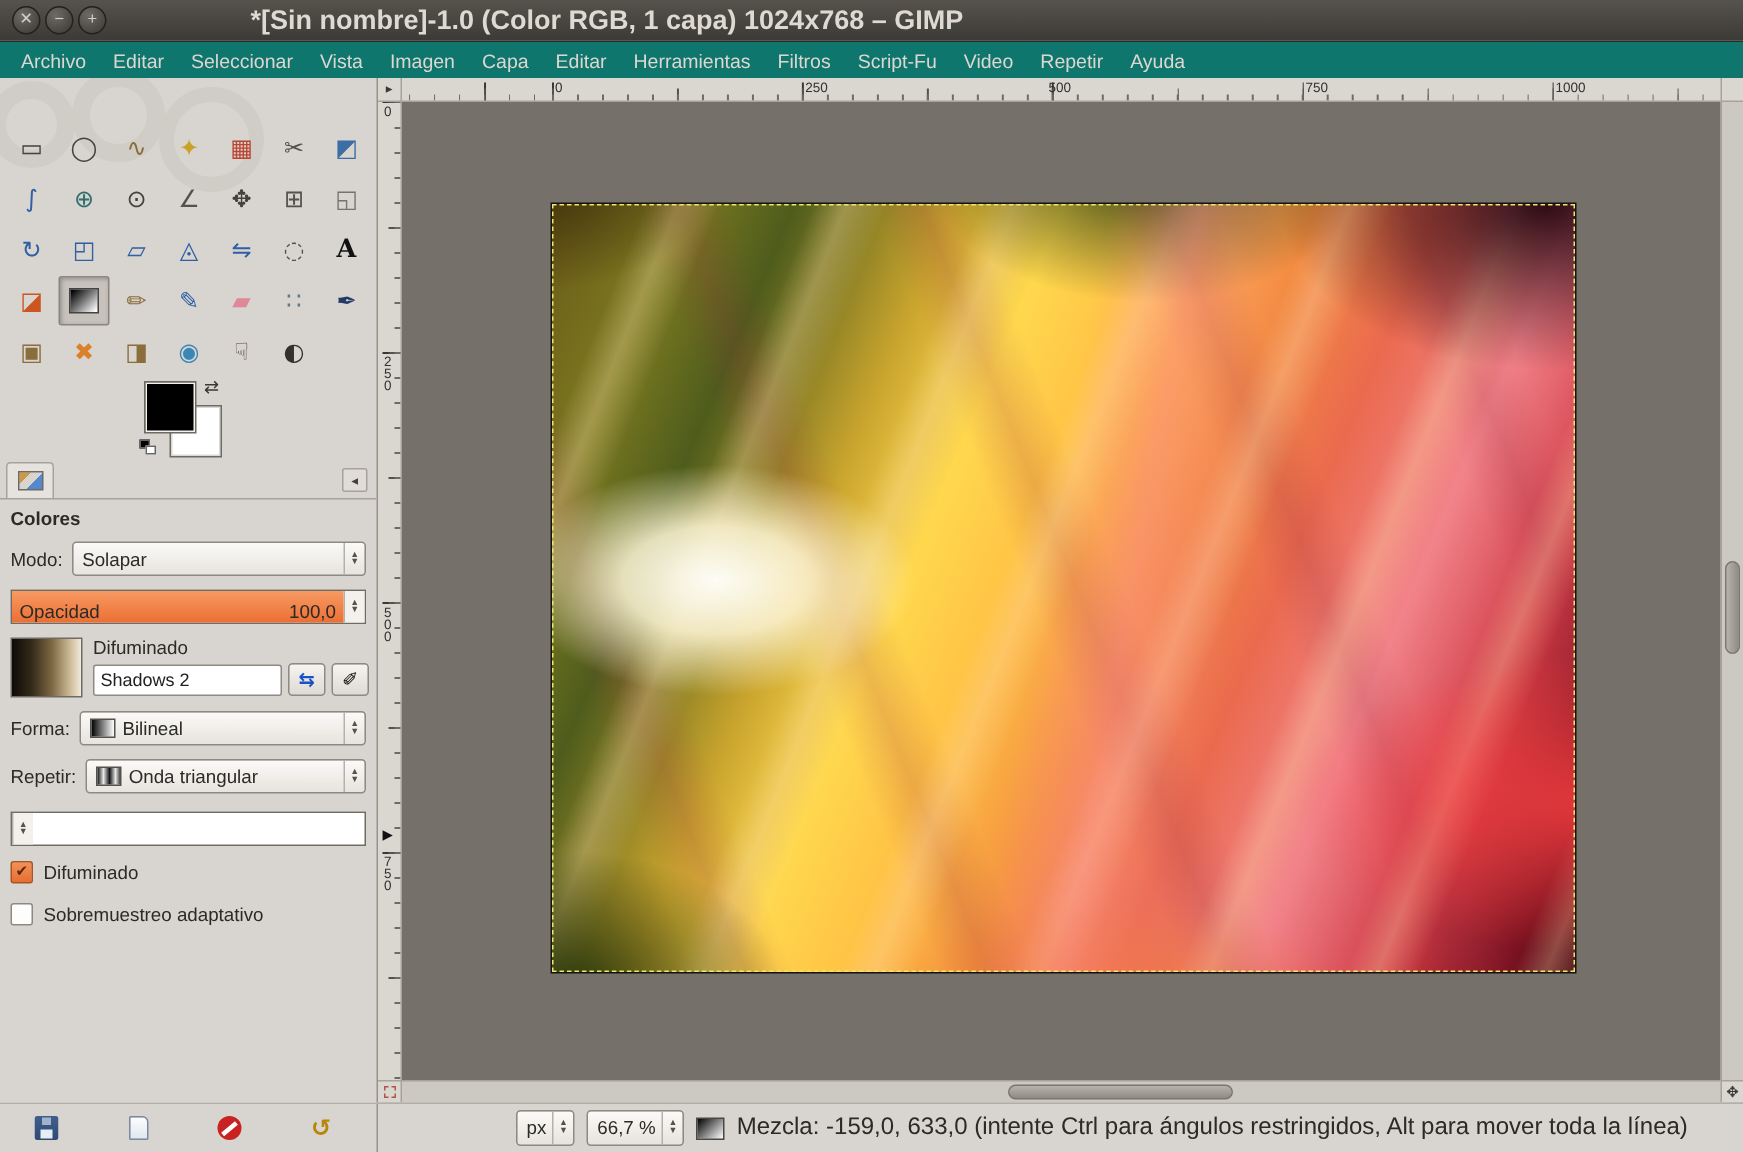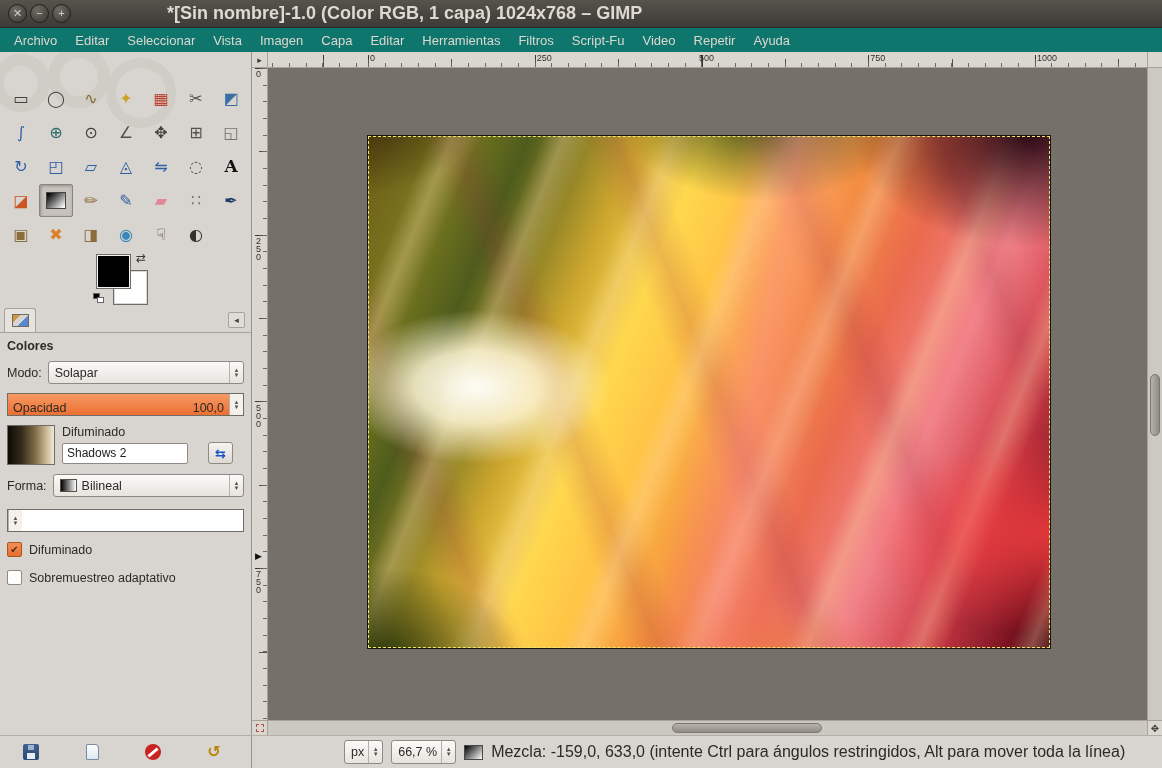--- a/index.html
+++ b/index.html
@@ -59,21 +59,21 @@
   .slider{display:flex;height:23px;border:1px solid #6f6c66;margin-bottom:9px;background:#fff;}
   .slider .body{flex:1;position:relative;display:flex;align-items:flex-end;cursor:pointer;}
   .slider .fill{position:absolute;left:0;top:0;bottom:0;background:linear-gradient(#f79a63,#ec6f33);}
   .slider .s-label{position:relative;z-index:1;margin-left:5px;flex:1;white-space:nowrap;}
   .slider .s-value{position:relative;z-index:1;margin-right:5px;margin-top:34px;}
   .gradient-row{display:flex;margin-bottom:9px;}
   .grad-preview{width:48px;height:40px;border:1px solid #6f6c66;cursor:pointer;flex:0 0 48px;
     background:linear-gradient(90deg,#0d0a06,#33291a 28%,#7d6843 58%,#cdbb97 84%,#f0e9da);}
   .grad-right{flex:1;padding-left:7px;min-width:0;}
   .grad-right .lbl{display:block;margin-bottom:3px;}
-  .entry-row{display:flex;align-items:center;gap:20px;}
+  .entry-row{display:flex;align-items:center;gap:4px;}
   .entry{width:126px;height:21px;border:1px solid #8e8a83;border-radius:2px;font-size:12px;padding:0 4px;font-family:inherit;background:#fff;color:#222;}
   .mini-btn{height:22px;min-width:25px;border:1px solid #8e8a83;border-radius:3px;background:linear-gradient(#f6f4f1,#dedad4);cursor:pointer;font-size:13px;display:flex;align-items:center;justify-content:center;font-family:"DejaVu Sans",sans-serif;}
   .mini-btn.blue{color:#1c52c8;font-weight:bold;}
   .cthumb{width:17px;height:13px;border:1px solid #55524c;margin-right:5px;flex:0 0 17px;}
   .cthumb.bilinear{background:linear-gradient(90deg,#000,#fff);}
   .cthumb.triwave{background:repeating-linear-gradient(90deg,#151515 0,#e8e8e8 4px,#151515 8px);}
   .chk-row{display:flex;align-items:center;margin-bottom:13px;cursor:pointer;}
   .chk{width:15px;height:15px;border:1px solid #8e8a83;border-radius:2px;background:#fdfdfc;margin-right:7px;display:flex;align-items:center;justify-content:center;font-size:10px;color:#56280e;}
   .chk.checked{background:linear-gradient(#f49058,#e66f2f);border-color:#a8551f;}
 
@@ -343,20 +343,31 @@
           <div class="combo">
             <span class="cthumb bilinear"></span>
             <span class="ctext">Bilineal</span>
             <span class="spin">
                 <span>▲</span>
                 <span>▼</span>
               </span>
           </div>
         </div>
 
+        <div class="row">
+          <span class="lbl">Repetir:</span>
+          <div class="combo">
+            <span class="cthumb triwave"></span>
+            <span class="ctext">Onda triangular</span>
+            <span class="spin">
+                <span>▲</span>
+                <span>▼</span>
+              </span>
+          </div>
+        </div>
 
         <div class="slider" style="margin-top:12px;">
           <span class="spin" style="background:#f4f1ed;">
               <span>▲</span>
               <span>▼</span>
             </span>
         </div>
 
         <div class="chk-row" style="margin-top:10px;">
           <span class="chk checked">✔</span>

